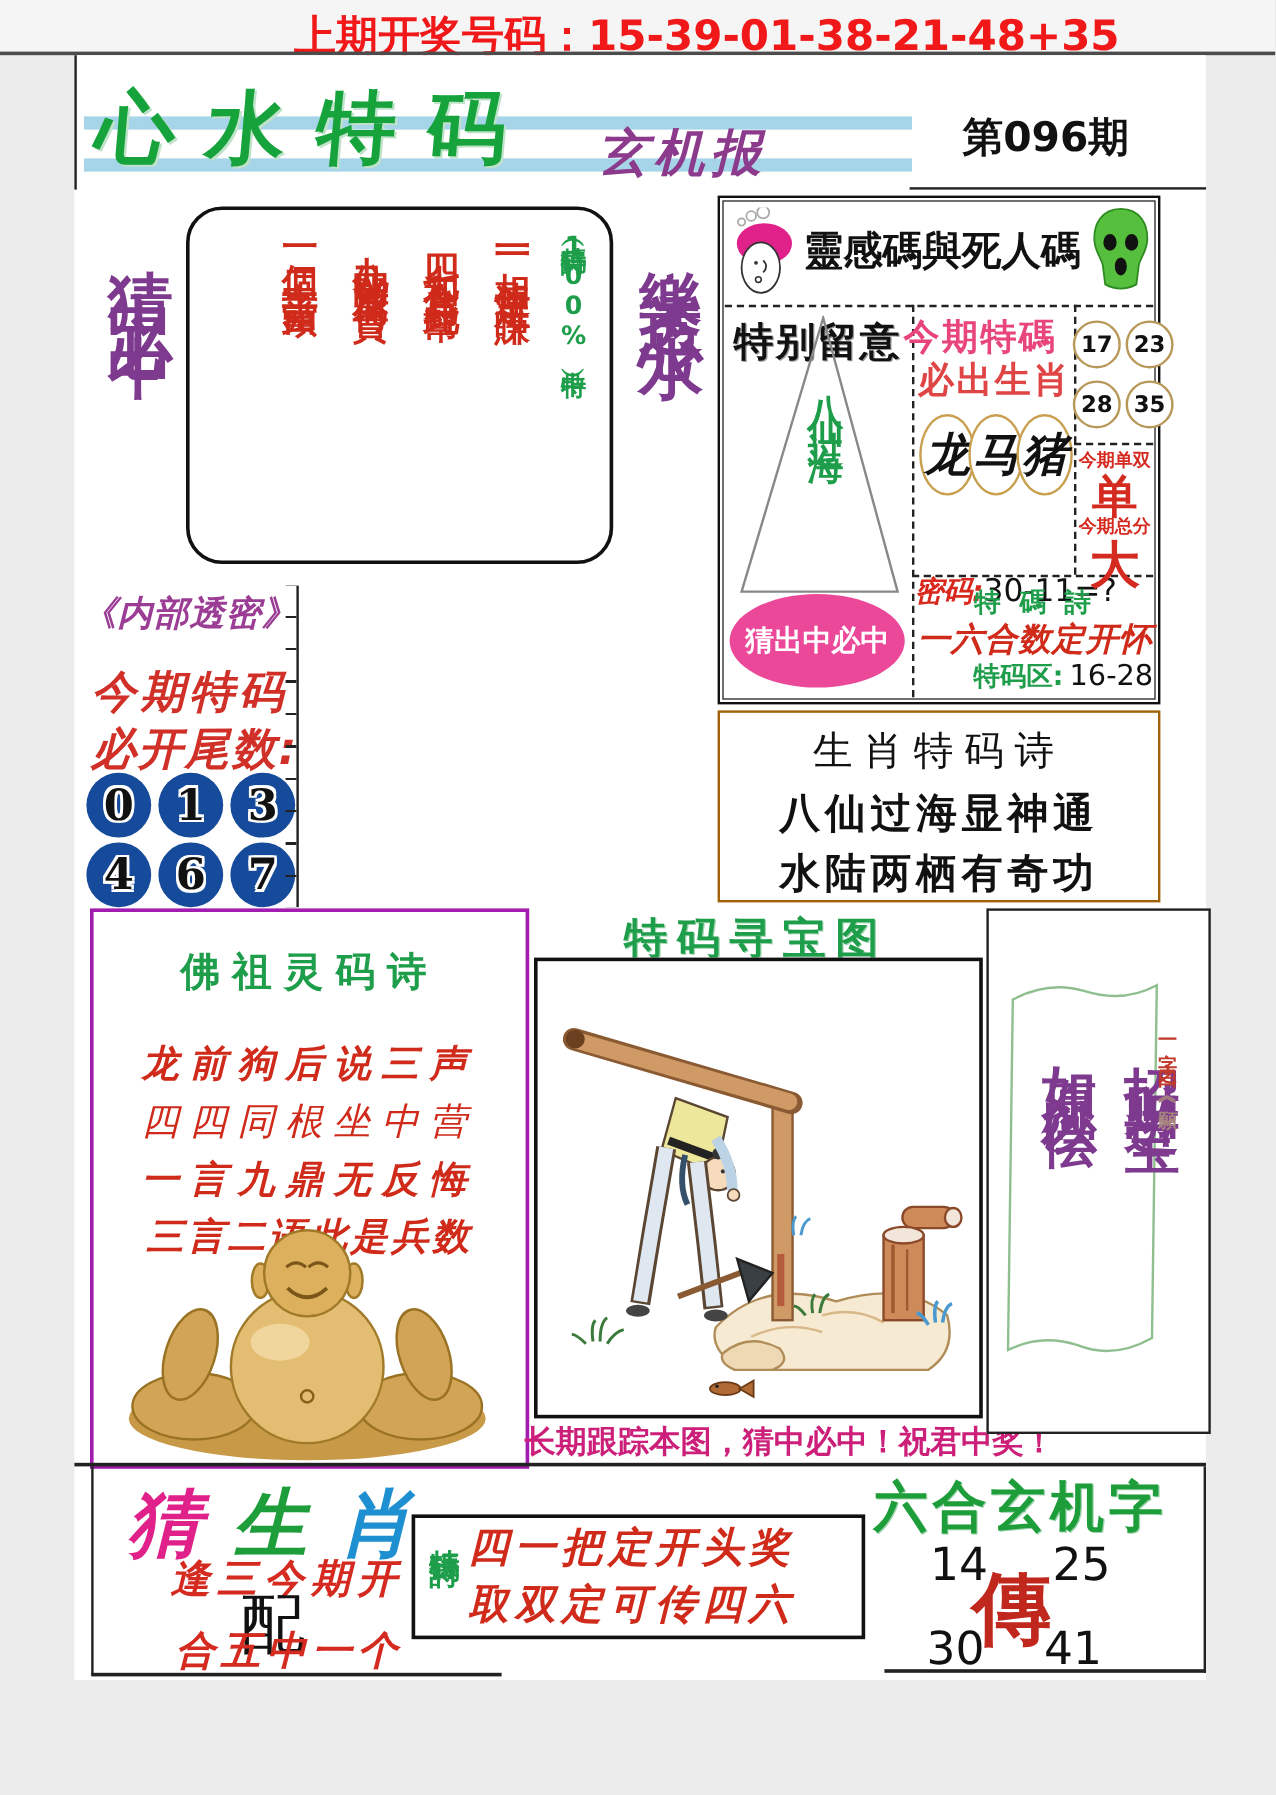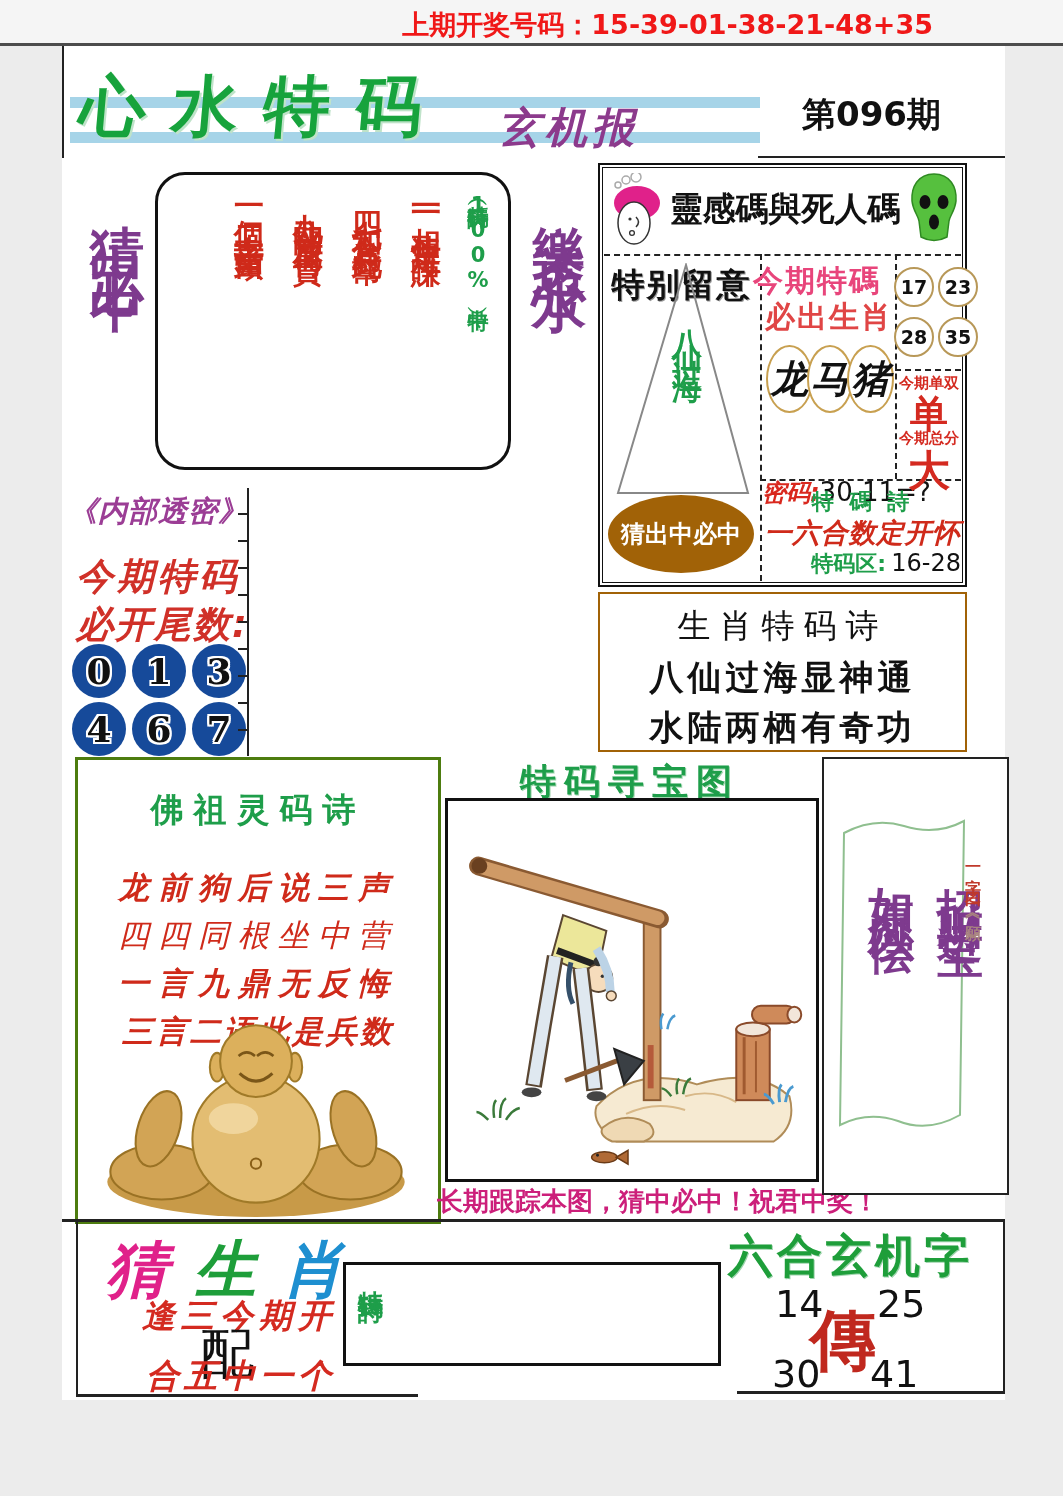--- a/index.html
+++ b/index.html
@@ -27,21 +27,21 @@
               font-size:38px;font-weight:bold;color:#111;font-style:italic;}
   .ruler{border-right:2px solid #222;
          background:repeating-linear-gradient(to bottom,transparent 0 25px,#222 25px 27px);}
 </style>
 </head>
 <body>
 
 <div id="page">
 
   <div class="abs" style="left:0;top:0;width:1063px;height:44px;background:#f5f5f5;"></div>
-  <div class="abs" style="right:130px;top:7px;font-size:27px;font-weight:bold;color:#f01818;white-space:nowrap;">
+  <div class="abs" style="right:130px;top:7px;font-size:35px;font-weight:bold;color:#f01818;white-space:nowrap;">
     <span>上期开奖号码：</span><span>15-39-01-38-21-48+35</span>
   </div>
   <div class="abs line" style="left:0;top:43px;width:1063px;height:3px;background:#4c4c4c;"></div>
 
   <div class="abs whitebg" style="left:62px;top:46px;width:943px;height:1354px;"></div>
 
   <div class="abs line" style="left:62px;top:46px;width:2px;height:112px;"></div>
   <div class="abs" style="left:70px;top:97px;width:690px;height:11px;background:#a6d4e8;"></div>
   <div class="abs" style="left:70px;top:132px;width:690px;height:11px;background:#a6d4e8;"></div>
   <div class="abs" style="left:80px;top:62px;font-size:66px;font-weight:bold;color:#17a33c;letter-spacing:26px;transform:skewX(-5deg);text-shadow:2px 2px 0 #bfe3c9;">心水特码</div>
@@ -88,21 +88,21 @@
     <div class="abs dashV" style="left:160px;top:89px;width:0;height:327px;"></div>
     <div class="abs dashV" style="left:295px;top:89px;width:0;height:225px;"></div>
     <div class="abs dashH" style="left:295px;top:204px;width:66px;height:0;"></div>
     <div class="abs dashH" style="left:160px;top:314px;width:201px;height:0;"></div>
 
     <div class="abs" style="left:4px;top:98px;width:155px;text-align:center;font-size:33px;font-weight:900;color:#111;letter-spacing:2px;text-shadow:1px 1px 0 #999;">特别留意</div>
     <svg class="abs" style="left:8px;top:98px;" width="150" height="245" viewBox="0 0 150 245">
       <polygon points="78,2 10,230 140,230" fill="none" stroke="#888" stroke-width="2"></polygon>
     </svg>
     <div class="abs v green" style="left:66px;top:140px;font-size:30px;font-weight:bold;letter-spacing:15px;">八仙过海</div>
-    <div class="abs" style="left:8px;top:330px;width:146px;height:78px;background:#a16207;border-radius:50%;display:flex;align-items:center;justify-content:center;">
+    <div class="abs" style="left:8px;top:330px;width:146px;height:78px;background:#ec4899;border-radius:50%;display:flex;align-items:center;justify-content:center;">
       <span style="color:#fff;font-size:24px;font-weight:bold;white-space:nowrap;">猜出中必中</span>
     </div>
 
     <div class="abs" style="left:152px;top:96px;width:130px;text-align:center;font-size:30px;font-weight:bold;color:#e8457b;letter-spacing:2px;">今期特碼</div>
     <div class="abs" style="left:164px;top:132px;width:130px;text-align:center;font-size:30px;font-weight:bold;color:#e04545;letter-spacing:2px;">必出生肖</div>
     <div class="abs" style="left:166px;top:180px;width:128px;display:flex;gap:0px;justify-content:center;">
       <div class="zodEllipse" style="margin-right:-6px;">龙</div>
       <div class="zodEllipse" style="margin-right:-6px;">马</div>
       <div class="zodEllipse">猪</div>
     </div>
@@ -143,21 +143,21 @@
     <div class="tailCircle">1</div>
     <div class="tailCircle">3</div>
   </div>
   <div class="abs" style="left:72px;top:702px;display:flex;gap:6px;">
     <div class="tailCircle">4</div>
     <div class="tailCircle">6</div>
     <div class="tailCircle">7</div>
   </div>
   <div class="abs ruler" style="left:238px;top:488px;width:9px;height:268px;"></div>
 
-  <div class="abs" style="left:75px;top:757px;width:360px;height:461px;border:3px solid #4d7c0f;background:#fff;overflow:hidden;">
+  <div class="abs" style="left:75px;top:757px;width:360px;height:461px;border:3px solid #a21caf;background:#fff;overflow:hidden;">
     <div class="ctr green" style="margin-top:28px;font-size:33px;font-weight:bold;letter-spacing:10px;">佛祖灵码诗</div>
     <div style="margin-top:30px;">
       <div class="ctr red" style="font-size:31px;font-weight:bold;font-style:italic;letter-spacing:9px;line-height:48px;">龙前狗后说三声</div>
       <div class="ctr red" style="font-size:31px;font-weight:normal;font-style:italic;letter-spacing:9px;line-height:48px;">四四同根坐中营</div>
       <div class="ctr red" style="font-size:31px;font-weight:bold;font-style:italic;letter-spacing:9px;line-height:48px;">一言九鼎无反悔</div>
       <div class="ctr red" style="font-size:31px;font-weight:bold;font-style:italic;letter-spacing:3px;line-height:48px;white-space:nowrap;">三言二语此是兵数</div>
     </div>
     <svg class="abs" style="left:18px;top:258px;" width="320" height="200" viewBox="0 0 300 195">
       <ellipse cx="150" cy="160" rx="145" ry="34" fill="#c89a48"></ellipse>
       <ellipse cx="58" cy="150" rx="50" ry="27" fill="#d2a455" stroke="#9a7224" stroke-width="2"></ellipse>
@@ -251,20 +251,24 @@
 
   <div class="abs" style="left:106px;top:1228px;font-size:62px;font-weight:bold;font-style:italic;">
     <span style="color:#e0218a;margin-right:26px;">猜</span><span style="color:#1e9e3a;margin-right:26px;">生</span><span style="color:#1e8fd0;">肖</span>
   </div>
   <div class="abs" style="left:142px;top:1294px;font-size:33px;font-weight:bold;font-style:italic;color:#d42a20;letter-spacing:6px;">逢三今期开</div>
   <div class="abs" style="left:200px;top:1318px;font-size:54px;color:#111;">配</div>
   <div class="abs" style="left:146px;top:1354px;font-size:33px;font-weight:bold;font-style:italic;color:#d42a20;letter-spacing:5px;">合五中一个</div>
 
   <div class="abs" style="left:343px;top:1262px;width:372px;height:98px;border:3px solid #111;background:#fff;">
     <div class="v abs green" style="left:8px;top:6px;font-size:25px;font-weight:bold;letter-spacing:3px;">特碼詩</div>
+    <div class="abs" style="left:44px;top:2px;">
+      <div class="red" style="font-size:34px;font-weight:bold;font-style:italic;letter-spacing:5px;line-height:47px;white-space:nowrap;">四一把定开头奖</div>
+      <div class="red" style="font-size:34px;font-weight:bold;font-style:italic;letter-spacing:5px;line-height:47px;white-space:nowrap;">取双定可传四六</div>
+    </div>
   </div>
 
   <div class="abs" style="left:728px;top:1226px;font-size:45px;font-weight:900;color:#1e9e3a;letter-spacing:4px;text-shadow:1px 1px 0 #9fd4ae;">六合玄机字</div>
   <div class="abs" style="left:775px;top:1282px;font-size:38px;color:#111;">14</div>
   <div class="abs" style="left:877px;top:1282px;font-size:38px;color:#111;">25</div>
   <div class="abs" style="left:810px;top:1296px;font-size:66px;font-weight:bold;color:#c0281e;">傳</div>
   <div class="abs" style="left:772px;top:1352px;font-size:38px;color:#111;">30</div>
   <div class="abs" style="left:870px;top:1352px;font-size:38px;color:#111;">41</div>
 
 </div>

